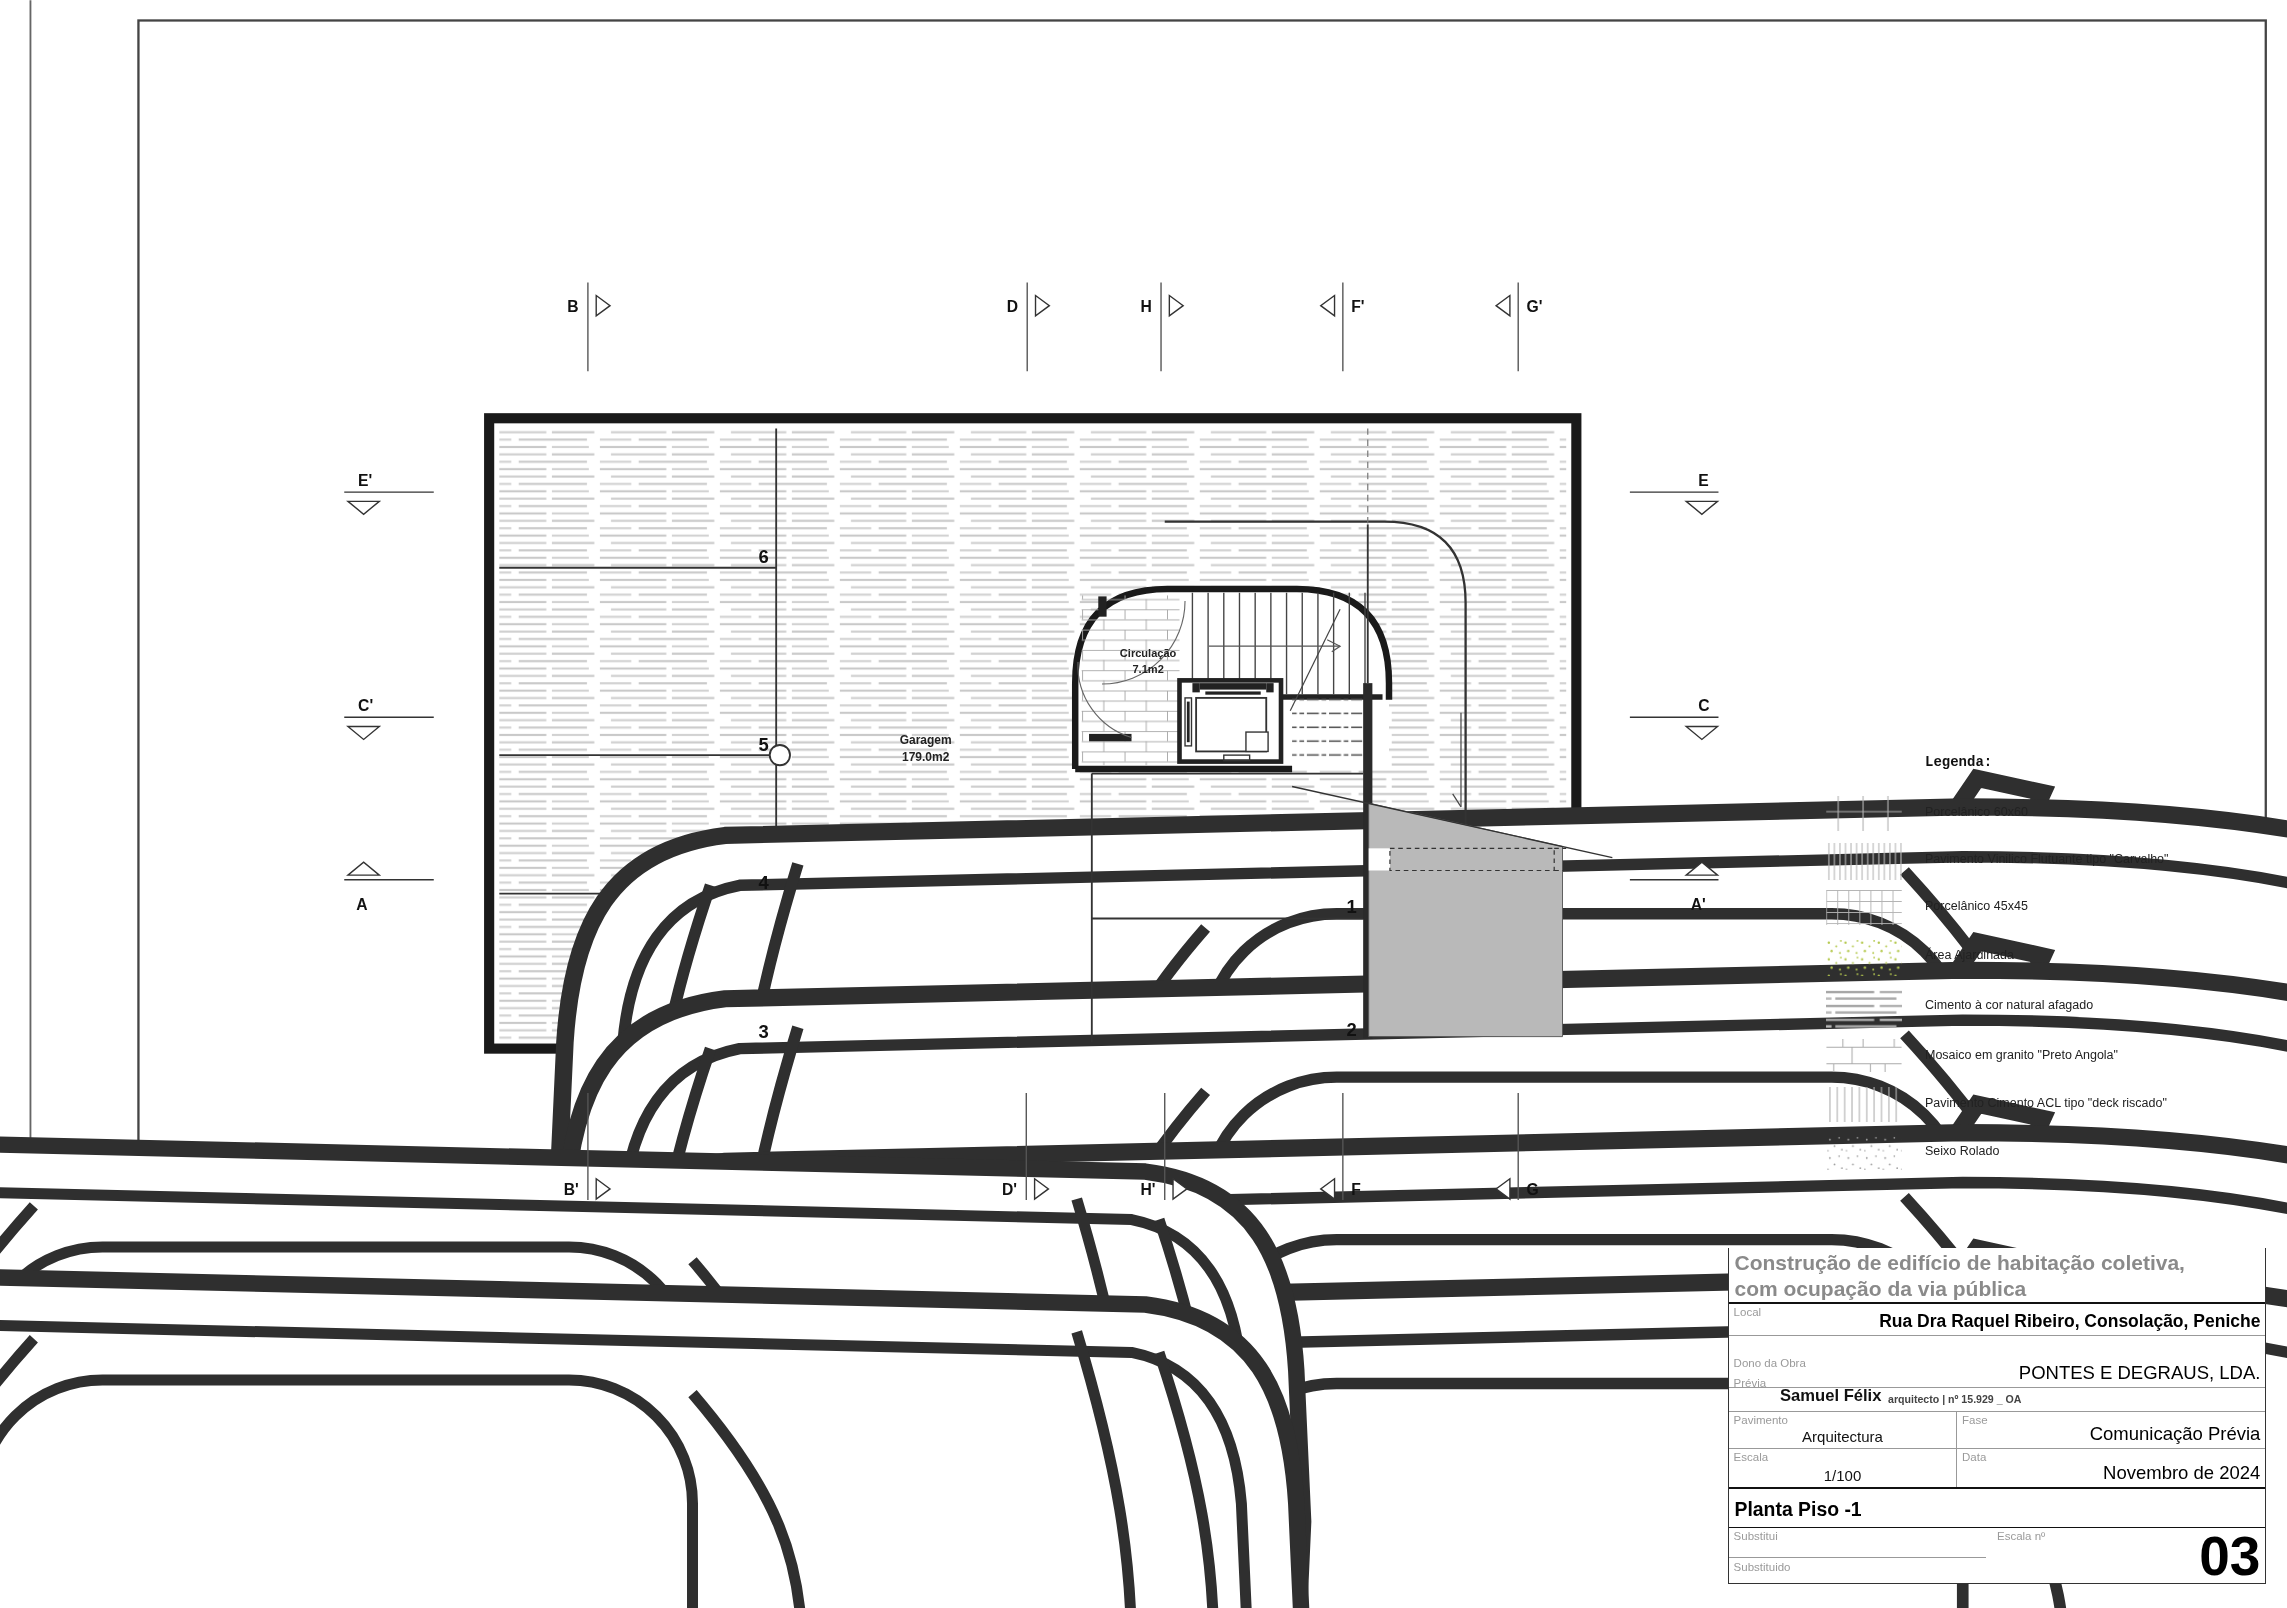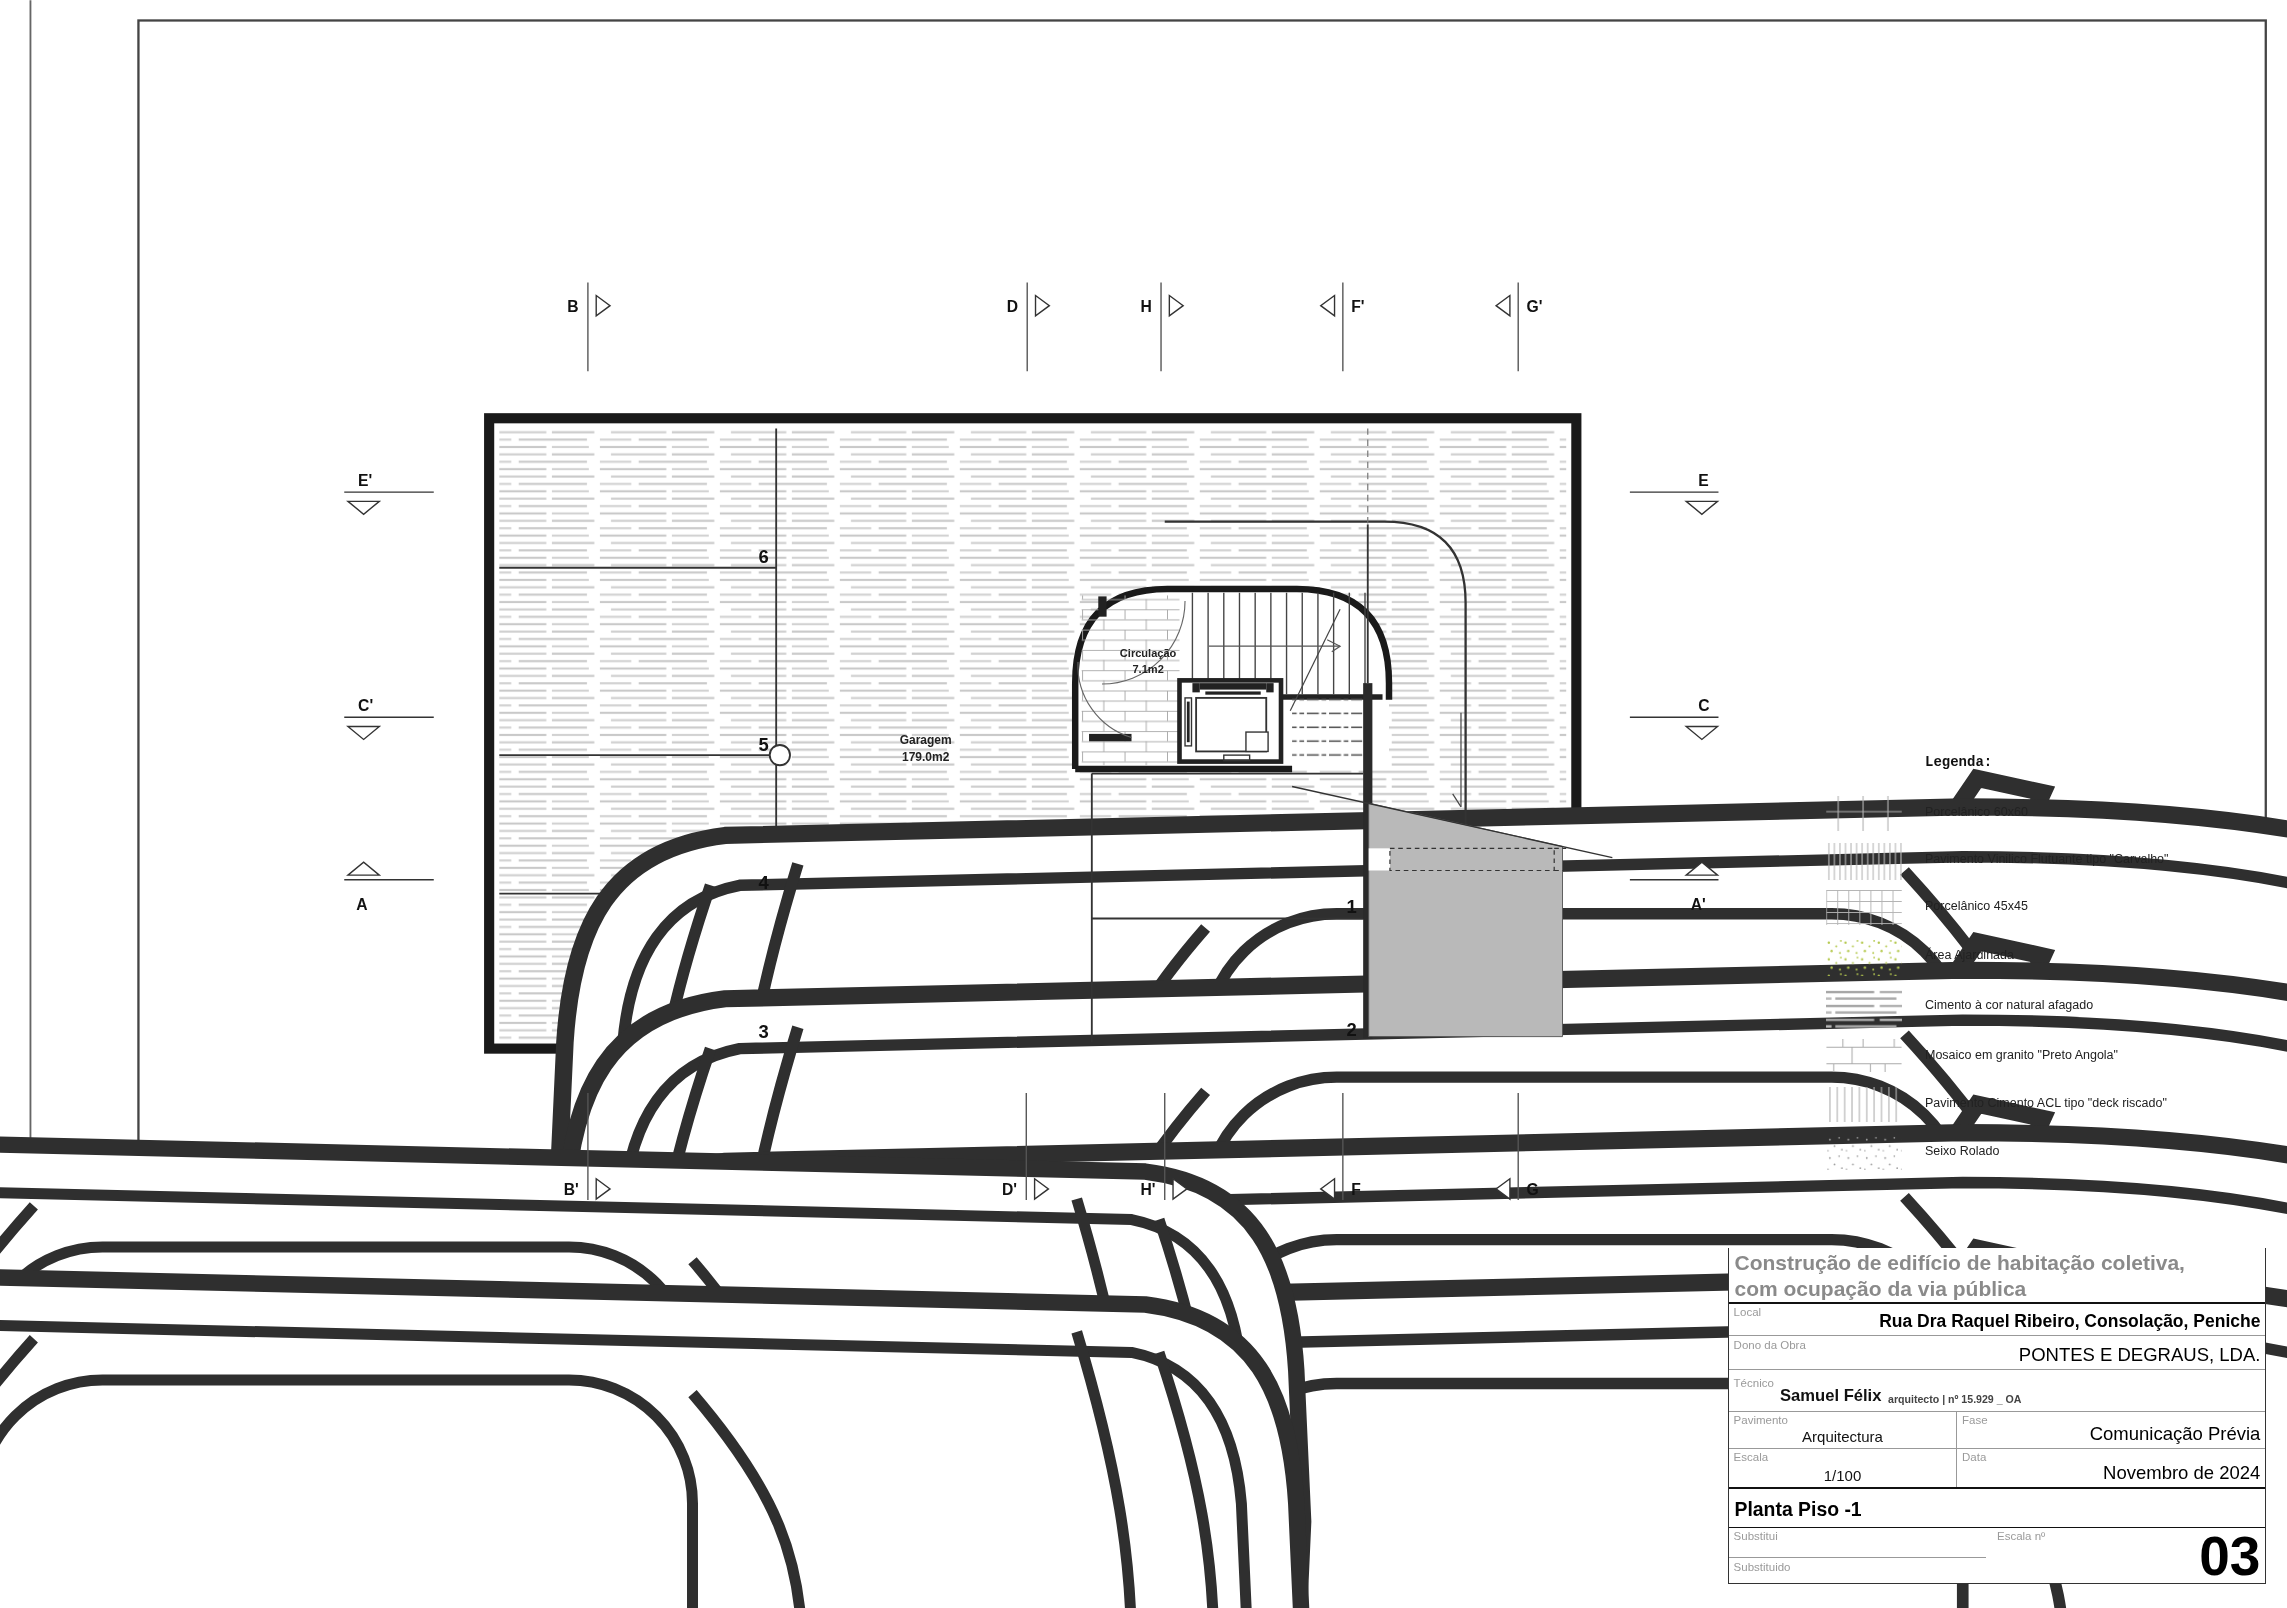--- a/index.html
+++ b/index.html
@@ -386,26 +386,26 @@
     <div class="tb-title">
       <div>Construção de edifício de habitação coletiva,</div>
       <div>com ocupação da via pública</div>
     </div>
     <div class="tb-row thick" style="top:0;height:56px"></div>
 
     <div class="tb-row hair" style="top:56px;height:32px">
       <span class="tb-label">Local</span>
       <span class="tb-val-r b">Rua Dra Raquel Ribeiro, Consolação, Peniche</span>
     </div>
-    <div class="tb-row hair" style="top:89px;height:33px">
+    <div class="tb-row hair" style="top:107px;height:33px">
       <span class="tb-label">Dono da Obra</span>
       <span class="tb-val-r" style="font-size:18.5px">PONTES E DEGRAUS, LDA.</span>
     </div>
     <div class="tb-row hair" style="top:127px;height:37px">
-      <span class="tb-label">Técnico</span>
+      <span class="tb-label">Prévia</span>
       <span style="position:absolute;left:51px;bottom:4.6px;font-size:16.6px;font-weight:bold">Samuel Félix</span>
       <span class="tb-small" style="position:absolute;left:159px;bottom:6.5px">arquitecto | nº 15.929 _ OA</span>
     </div>
     <div class="tb-row hair" style="top:164px;height:37px">
       <span class="tb-label">Pavimento</span>
       <span class="tb-center">Arquitectura</span>
       <div class="tb-cell-div"></div>
       <span class="tb-label" style="left:233px">Fase</span>
       <span class="tb-val-r" style="font-size:18.5px">Comunicação Prévia</span>
     </div>

